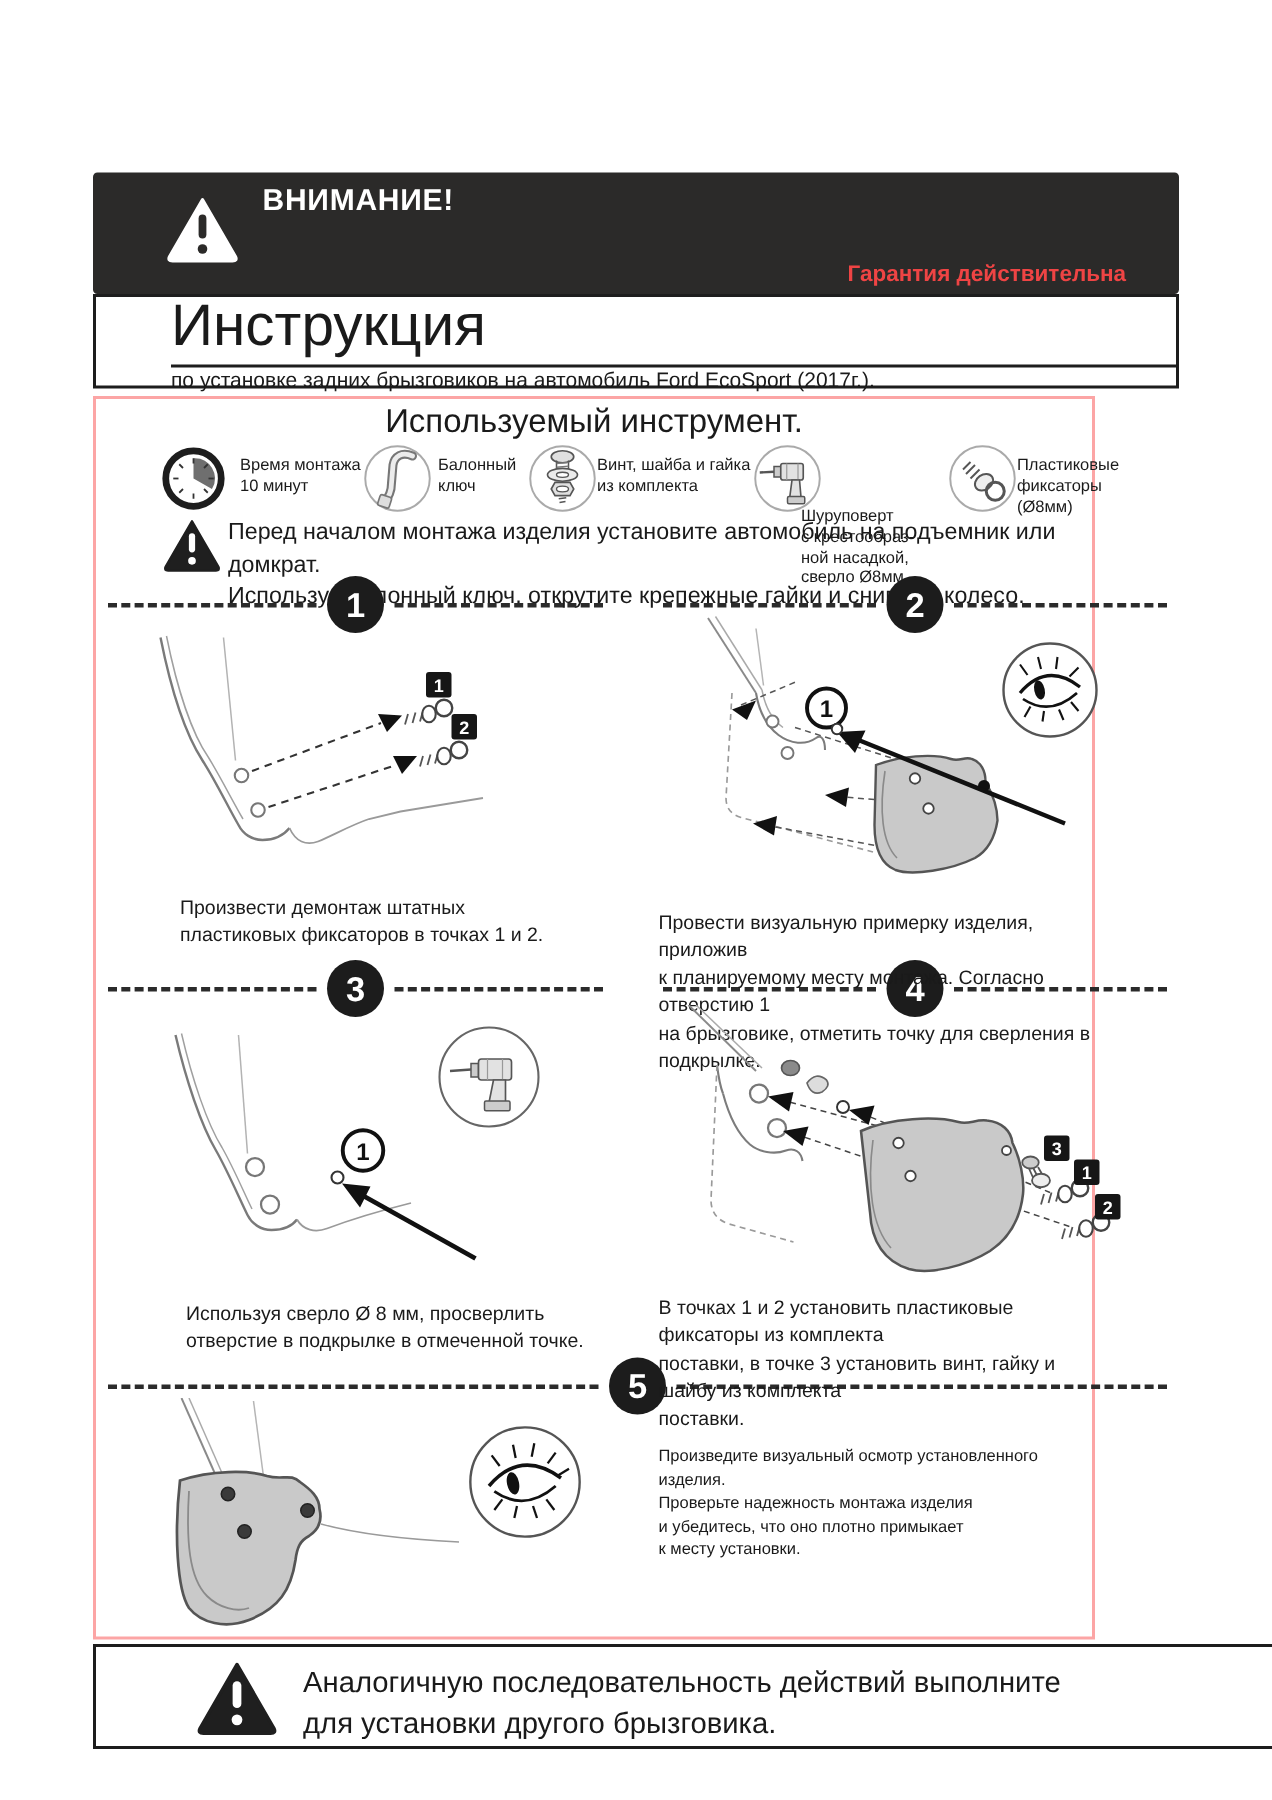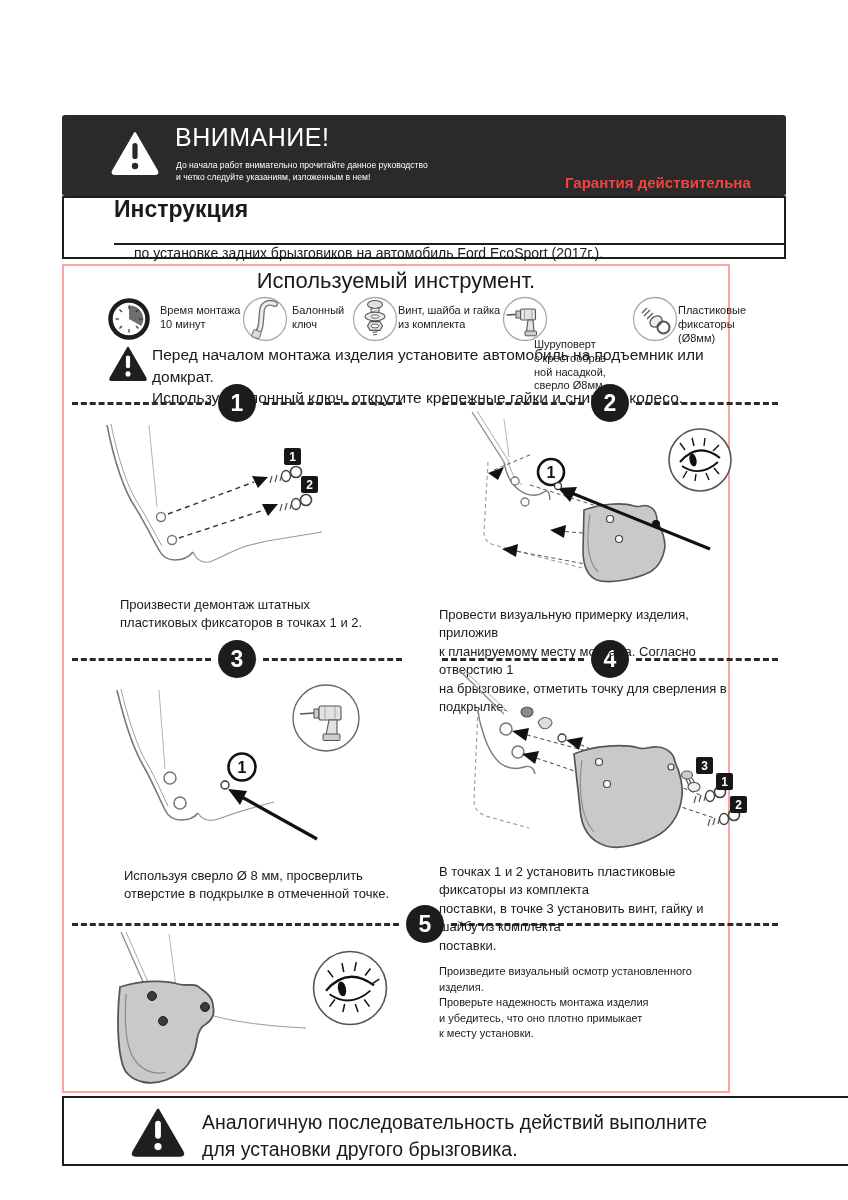--- a/index.html
+++ b/index.html
@@ -3,29 +3,29 @@
 <meta charset="utf-8">
 <style>
   html,body{margin:0;padding:0;background:#fff;}
   .page{position:relative;width:848px;height:1200px;background:#fff;overflow:hidden;
         font-family:"Liberation Sans","DejaVu Sans",sans-serif;color:#1a1a1a;}
   .abs{position:absolute;}
   .pre{white-space:pre-line;}
 
   
   .banner{left:62px;top:115px;width:724px;height:81px;background:#2b2a29;border-radius:3px;}
-  .banner-title{left:113px;top:8px;color:#fff;font-size:25px;font-weight:normal;letter-spacing:.5px;}
+  .banner-title{left:113px;top:8px;color:#fff;font-size:20px;font-weight:bold;letter-spacing:.5px;}
   .banner-note{left:114px;top:44px;color:#fff;font-size:8.6px;line-height:1.45;}
   .banner-right{left:503px;top:12px;color:#ef4444;font-size:15px;font-weight:bold;line-height:1.32;margin-top:46px;}
 
   
   .title-box{left:62px;top:196px;width:724px;height:63px;border:2px solid #1d1d1d;box-sizing:border-box;background:#fff;}
-  .doc-title{left:50px;top:-2px;font-size:23px;font-weight:bold;}
+  .doc-title{left:50px;top:-2px;font-size:39px;font-weight:normal;}
   .title-rule{left:50px;top:45px;width:672px;height:0;border-top:2px solid #1d1d1d;}
-  .doc-subtitle{left:50px;top:47px;font-size:14px;margin-left:20px;}
+  .doc-subtitle{left:50px;top:47px;font-size:14px;}
 
   
   .main-box{left:62px;top:264px;width:668px;height:829px;border:2px solid #fca5a5;box-sizing:border-box;background:#fff;}
   .tools-heading{left:0;top:2px;width:100%;text-align:center;font-size:22px;}
   .tool-icon{width:46px;height:46px;}
   .tool-label{font-size:11px;line-height:1.25;}
 
   .prewarn-text{left:88px;top:78px;font-size:15.5px;line-height:1.4;}
 
   
@@ -49,22 +49,20 @@
 
 <div class="page">
 
   <div class="abs banner">
     <svg class="abs" style="left:48px;top:13px;" width="50" height="50" viewBox="0 0 50 46">
       <path d="M25 3 L47 41 Q48.5 44 45 44 L5 44 Q1.5 44 3 41 Z" fill="#ffffff" stroke="#ffffff" stroke-width="2" stroke-linejoin="round"></path>
       <rect x="22.4" y="13" width="5.2" height="16" rx="2.6" fill="#2b2a29"></rect>
       <circle cx="25" cy="36" r="3.2" fill="#2b2a29"></circle>
     </svg>
     <div class="abs banner-title">ВНИМАНИЕ!</div>
-    <div class="abs banner-note pre">До начала работ внимательно прочитайте данное руководство
-и четко следуйте указаниям, изложенным в нем!</div>
     <div class="abs banner-right pre">Гарантия действительна
 только при строгом соблюдении
 технологии установки!</div>
   </div>
 
   <div class="abs title-box">
     <div class="abs doc-title">Инструкция</div>
     <div class="abs title-rule"></div>
     <div class="abs doc-subtitle">по установке задних брызговиков на автомобиль Ford EcoSport (2017г.).</div>
   </div>

